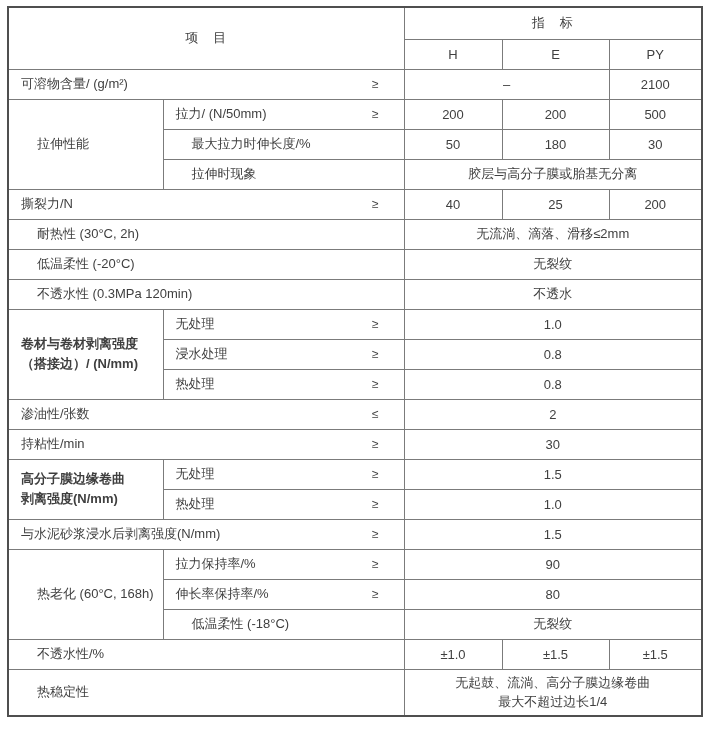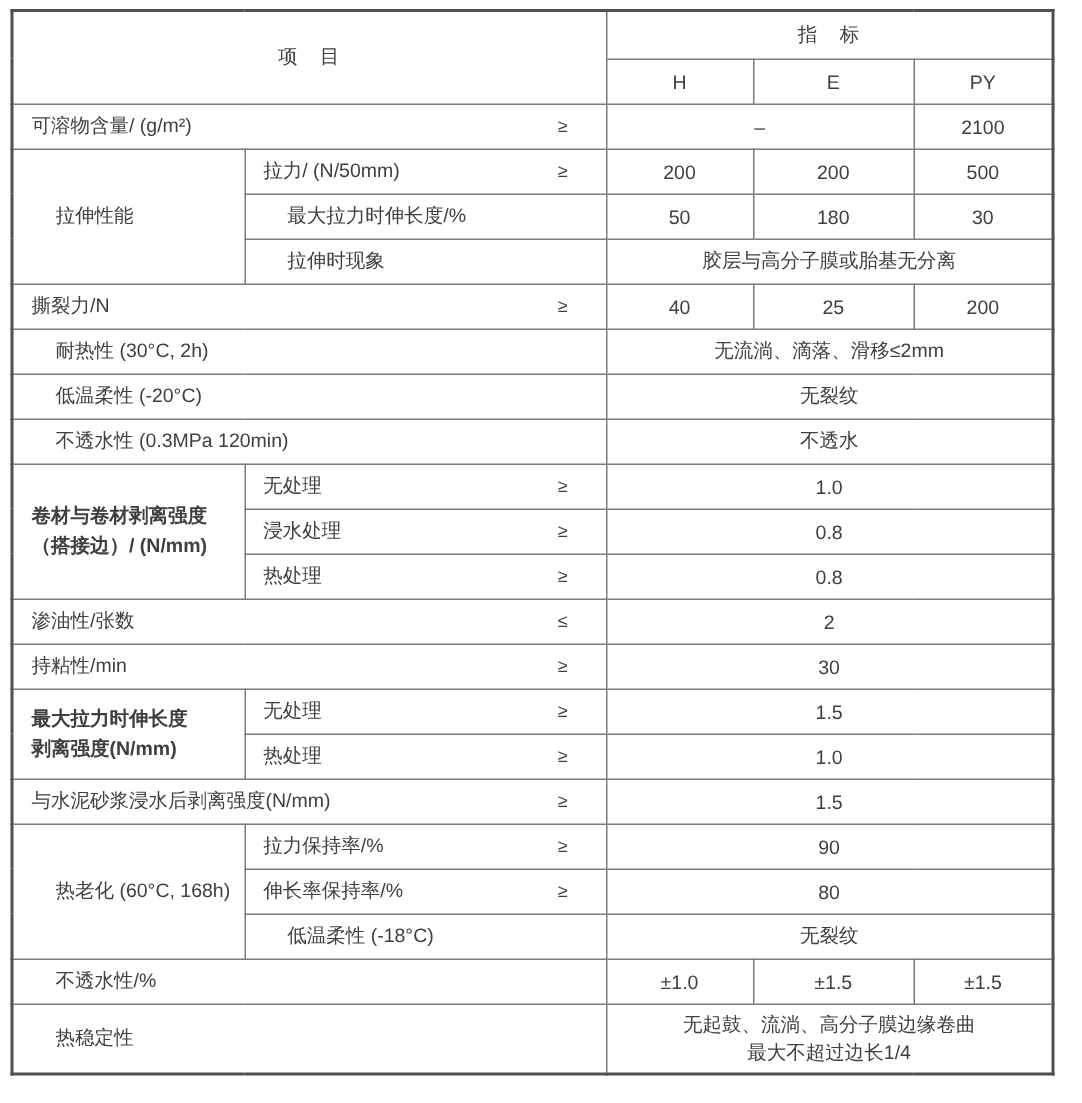--- a/index.html
+++ b/index.html
@@ -175,21 +175,21 @@
       <div class="lr">
         <span>持粘性/min</span>
         <span class="sym">≥</span>
       </div>
     </td>
     <td colspan="3" class="center">30</td>
   </tr>
 
   <tr>
     <td rowspan="2" class="two-line">
-      <span>最大拉力时伸长度</span>
+      <span>高分子膜边缘卷曲</span>
       <span>剥离强度(N/mm)</span>
     </td>
     <td>
       <div class="lr">
         <span>无处理</span>
         <span class="sym">≥</span>
       </div>
     </td>
     <td colspan="3" class="center">1.5</td>
   </tr>

